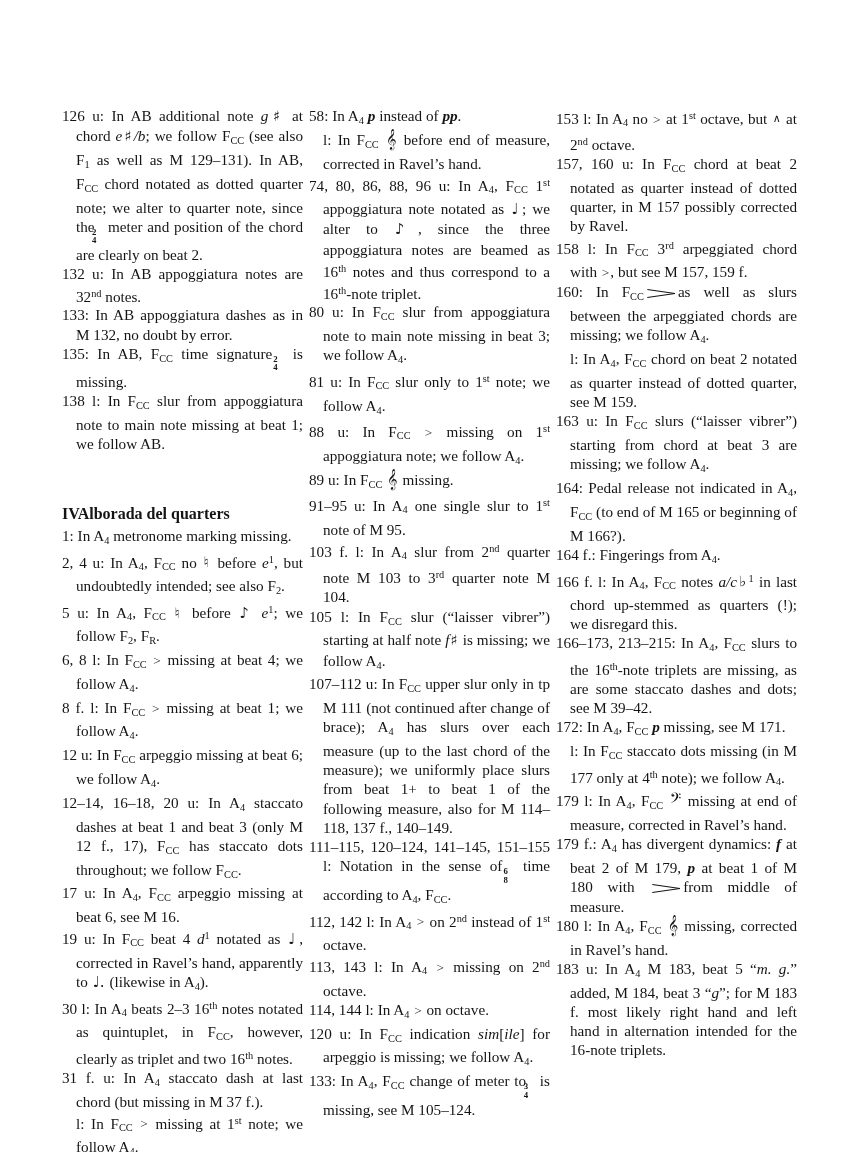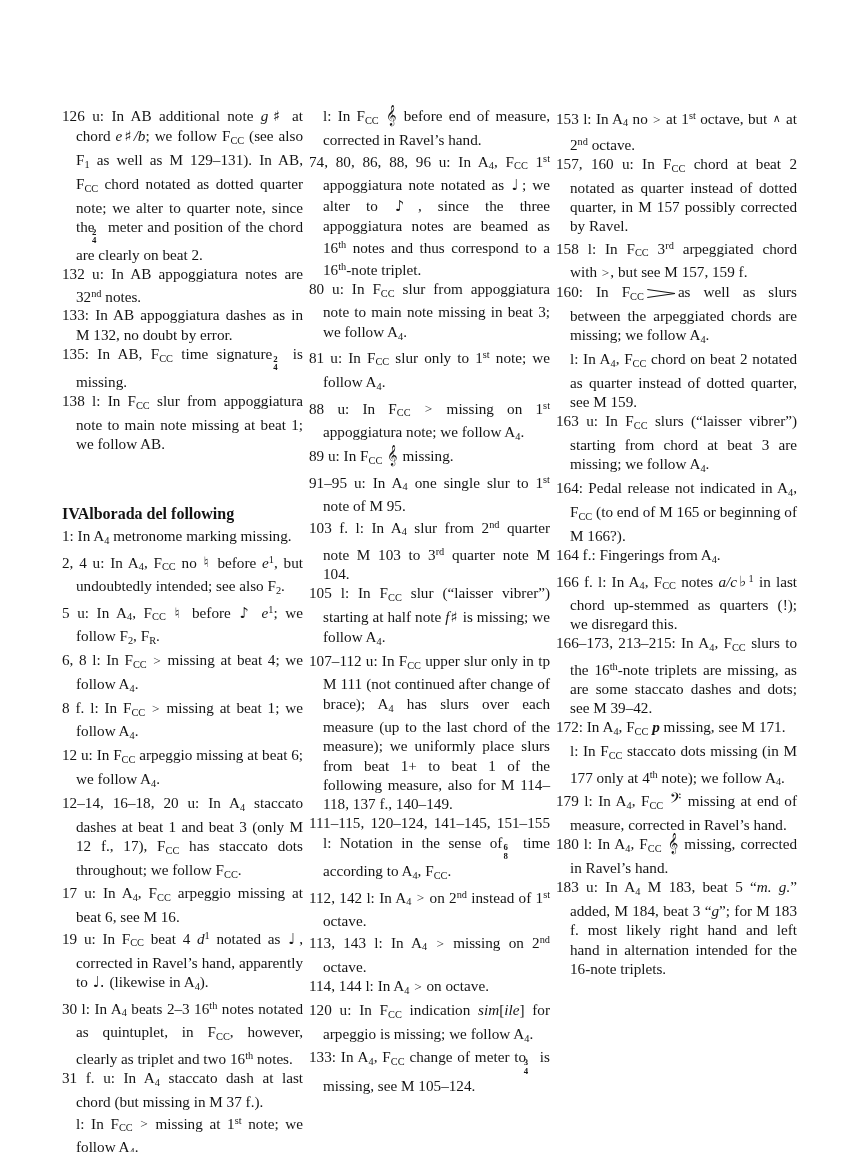--- a/index.html
+++ b/index.html
@@ -58,35 +58,36 @@
             <span>2</span>
             <span>4</span>
           </span> meter and position of the chord are clearly on beat 2.</div>
         <div class="entry">132 u: In AB appoggiatura notes are 32<span class="sp">nd</span> notes.</div>
         <div class="entry">133: In AB appoggiatura dashes as in M 132, no doubt by error.</div>
         <div class="entry">135: In AB, F<span class="sb">CC</span> time signature <span class="ts">
             <span>2</span>
             <span>4</span>
           </span> is missing.</div>
         <div class="entry">138 l: In F<span class="sb">CC</span> slur from appoggiatura note to main note missing at beat 1; we follow AB.</div>
-        <div class="heading"><span class="hnum">IV</span><span>Alborada del following</span></div>
+        <div class="heading"><span class="hnum">IV</span><span>Alborada del quarters</span></div>
         <div class="entry">1: In A<span class="sb">4</span> metronome marking missing.</div>
         <div class="entry">2, 4 u: In A<span class="sb">4</span>, F<span class="sb">CC</span> no <span class="mus m-natural">♮</span> before <span class="it">e</span><span class="sp">1</span>, but undoubtedly intended; see also F<span class="sb">2</span>.</div>
         <div class="entry">5 u: In A<span class="sb">4</span>, F<span class="sb">CC</span> <span class="mus m-natural">♮</span> before <span class="mus m-eighth-note">♪</span> <span class="it">e</span><span class="sp">1</span>; we follow F<span class="sb">2</span>, F<span class="sb">R</span>.</div>
         <div class="entry">6, 8 l: In F<span class="sb">CC</span> <span class="mus m-accent">&gt;</span> missing at beat 4; we follow A<span class="sb">4</span>.</div>
         <div class="entry">8 f. l: In F<span class="sb">CC</span> <span class="mus m-accent">&gt;</span> missing at beat 1; we follow A<span class="sb">4</span>.</div>
         <div class="entry">12 u: In F<span class="sb">CC</span> arpeggio missing at beat 6; we follow A<span class="sb">4</span>.</div>
         <div class="entry">12–14, 16–18, 20 u: In A<span class="sb">4</span> staccato dashes at beat 1 and beat 3 (only M 12 f., 17), F<span class="sb">CC</span> has staccato dots throughout; we follow F<span class="sb">CC</span>.</div>
         <div class="entry">17 u: In A<span class="sb">4</span>, F<span class="sb">CC</span> arpeggio missing at beat 6, see M 16.</div>
         <div class="entry">19 u: In F<span class="sb">CC</span> beat 4 <span class="it">d</span><span class="sp">1</span> notated as <span class="mus m-quarter-note">♩</span>, corrected in Ravel’s hand, apparently to <span class="mus m-dotted-quarter-note">♩.</span> (likewise in A<span class="sb">4</span>).</div>
         <div class="entry">30 l: In A<span class="sb">4</span> beats 2–3 16<span class="sp">th</span> notes notated as quintuplet, in F<span class="sb">CC</span>, however, clearly as triplet and two 16<span class="sp">th</span> notes.</div>
         <div class="entry">31 f. u: In A<span class="sb">4</span> staccato dash at last chord (but missing in M 37 f.).</div>
         <div class="entry sub">l: In F<span class="sb">CC</span> <span class="mus m-accent">&gt;</span> missing at 1<span class="sp">st</span> note; we follow A<span class="sb">4</span>.</div>
       </div>
       <div class="col">
+        <div class="entry">58: In A<span class="sb">4</span> <span class="bit">p</span> instead of <span class="bit">pp</span>.</div>
         <div class="entry sub">l: In F<span class="sb">CC</span> <span class="mus m-treble-clef">𝄞</span> before end of measure, corrected in Ravel’s hand.</div>
         <div class="entry">74, 80, 86, 88, 96 u: In A<span class="sb">4</span>, F<span class="sb">CC</span> 1<span class="sp">st</span> appoggiatura note notated as <span class="mus m-quarter-note">♩</span>; we alter to <span class="mus m-eighth-note">♪</span>, since the three appoggiatura notes are beamed as 16<span class="sp">th</span> notes and thus correspond to a 16<span class="sp">th</span>-note triplet.</div>
         <div class="entry">80 u: In F<span class="sb">CC</span> slur from appoggiatura note to main note missing in beat 3; we follow A<span class="sb">4</span>.</div>
         <div class="entry">81 u: In F<span class="sb">CC</span> slur only to 1<span class="sp">st</span> note; we follow A<span class="sb">4</span>.</div>
         <div class="entry">88 u: In F<span class="sb">CC</span> <span class="mus m-accent">&gt;</span> missing on 1<span class="sp">st</span> appoggiatura note; we follow A<span class="sb">4</span>.</div>
         <div class="entry">89 u: In F<span class="sb">CC</span> <span class="mus m-treble-clef">𝄞</span> missing.</div>
         <div class="entry">91–95 u: In A<span class="sb">4</span> one single slur to 1<span class="sp">st</span> note of M 95.</div>
         <div class="entry">103 f. l: In A<span class="sb">4</span> slur from 2<span class="sp">nd</span> quarter note M 103 to 3<span class="sp">rd</span> quarter note M 104.</div>
         <div class="entry">105 l: In F<span class="sb">CC</span> slur (“laisser vibrer”) starting at half note <span class="it">f</span><span class="mus m-sharp">♯</span> is missing; we follow A<span class="sb">4</span>.</div>
         <div class="entry">107–112 u: In F<span class="sb">CC</span> upper slur only in tp M 111 (not continued after change of brace); A<span class="sb">4</span> has slurs over each measure (up to the last chord of the measure); we uniformly place slurs from beat 1+ to beat 1 of the following measure, also for M 114–118, 137 f., 140–149.</div>
@@ -110,17 +111,18 @@
         <div class="entry">160: In F<span class="sb">CC</span><span class="hp hp-dec"><i class="a"></i><i class="b"></i></span>as well as slurs between the arpeggiated chords are missing; we follow A<span class="sb">4</span>.</div>
         <div class="entry sub">l: In A<span class="sb">4</span>, F<span class="sb">CC</span> chord on beat 2 notated as quarter instead of dotted quarter, see M 159.</div>
         <div class="entry">163 u: In F<span class="sb">CC</span> slurs (“laisser vibrer”) starting from chord at beat 3 are missing; we follow A<span class="sb">4</span>.</div>
         <div class="entry">164: Pedal release not indicated in A<span class="sb">4</span>, F<span class="sb">CC</span> (to end of M 165 or beginning of M 166?).</div>
         <div class="entry">164 f.: Fingerings from A<span class="sb">4</span>.</div>
         <div class="entry">166 f. l: In A<span class="sb">4</span>, F<span class="sb">CC</span> notes <span class="it">a/c</span><span class="mus m-flat">♭</span><span class="sp">1</span> in last chord up-stemmed as quarters (!); we disregard this.</div>
         <div class="entry">166–173, 213–215: In A<span class="sb">4</span>, F<span class="sb">CC</span> slurs to the 16<span class="sp">th</span>-note triplets are missing, as are some staccato dashes and dots; see M 39–42.</div>
         <div class="entry">172: In A<span class="sb">4</span>, F<span class="sb">CC</span> <span class="bit">p</span> missing, see M 171.</div>
         <div class="entry sub">l: In F<span class="sb">CC</span> staccato dots missing (in M 177 only at 4<span class="sp">th</span> note); we follow A<span class="sb">4</span>.</div>
         <div class="entry">179 l: In A<span class="sb">4</span>, F<span class="sb">CC</span> <span class="mus m-bass-clef">𝄢</span> missing at end of measure, corrected in Ravel’s hand.</div>
+        <div class="entry">179 f.: A<span class="sb">4</span> has divergent dynamics: <span class="bit">f</span> at beat 2 of M 179, <span class="bit">p</span> at beat 1 of M 180 with <span class="hp hp-dec"><i class="a"></i><i class="b"></i></span>from middle of measure.</div>
         <div class="entry">180 l: In A<span class="sb">4</span>, F<span class="sb">CC</span> <span class="mus m-treble-clef">𝄞</span> missing, corrected in Ravel’s hand.</div>
         <div class="entry">183 u: In A<span class="sb">4</span> M 183, beat 5 “<span class="it">m. g.</span>” added, M 184, beat 3 “<span class="it">g</span>”; for M 183 f. most likely right hand and left hand in alternation intended for the 16-note triplets.</div>
       </div>
     </div>
 </div>
 
 </body></html>

